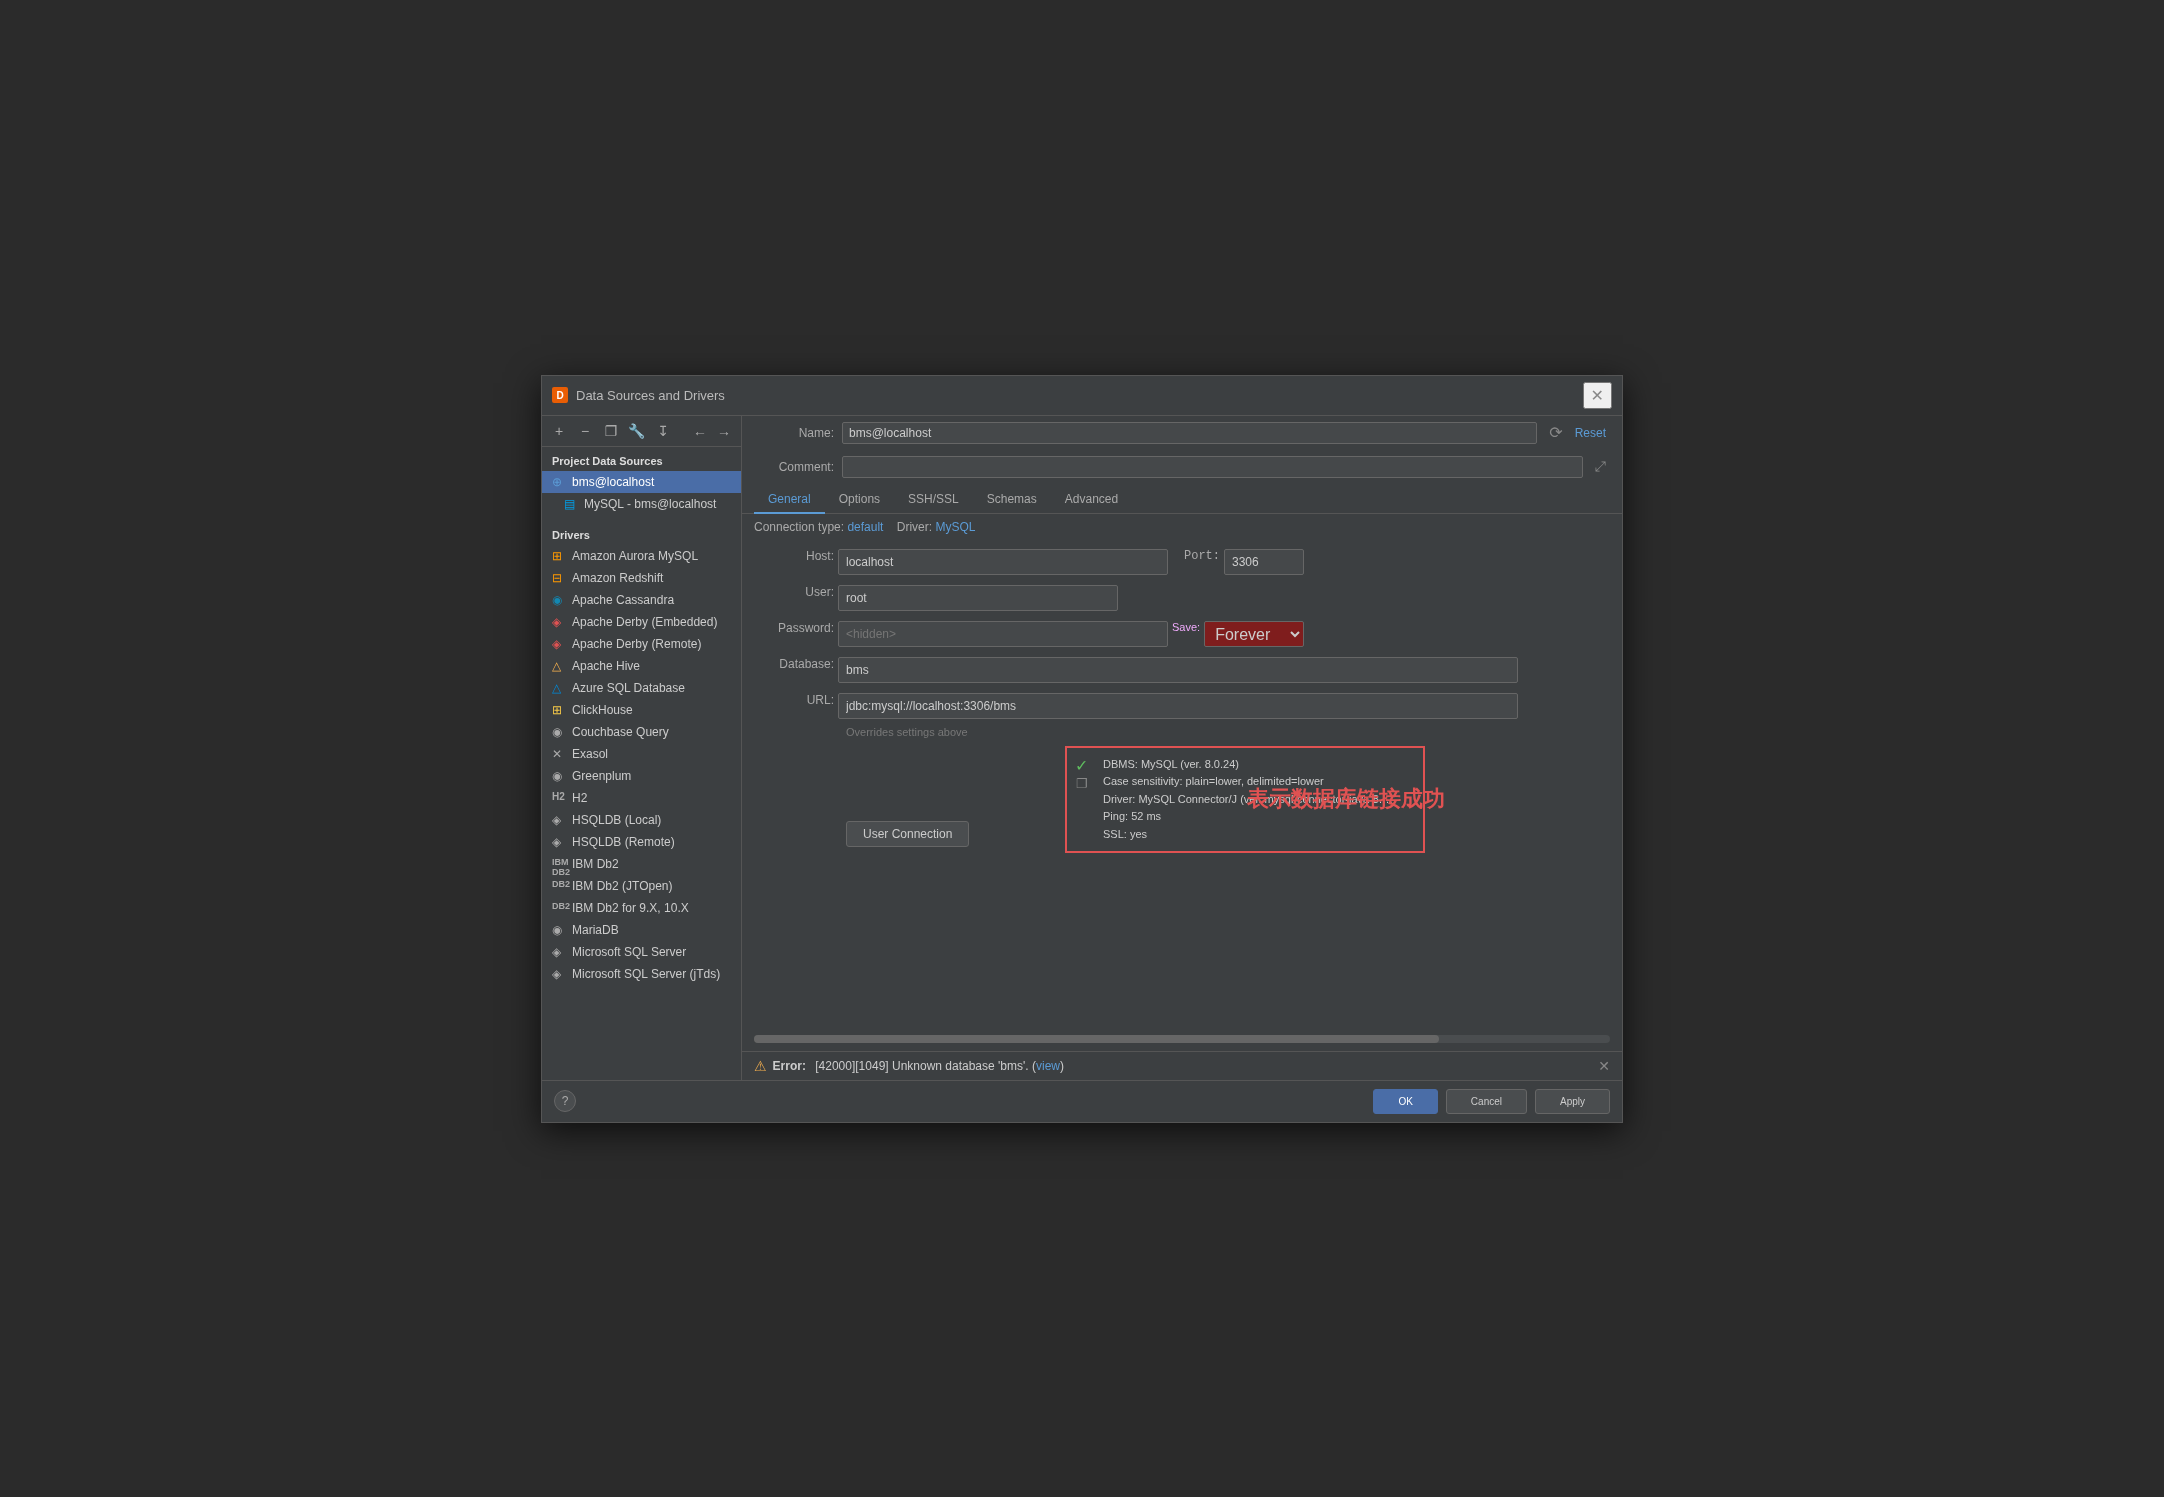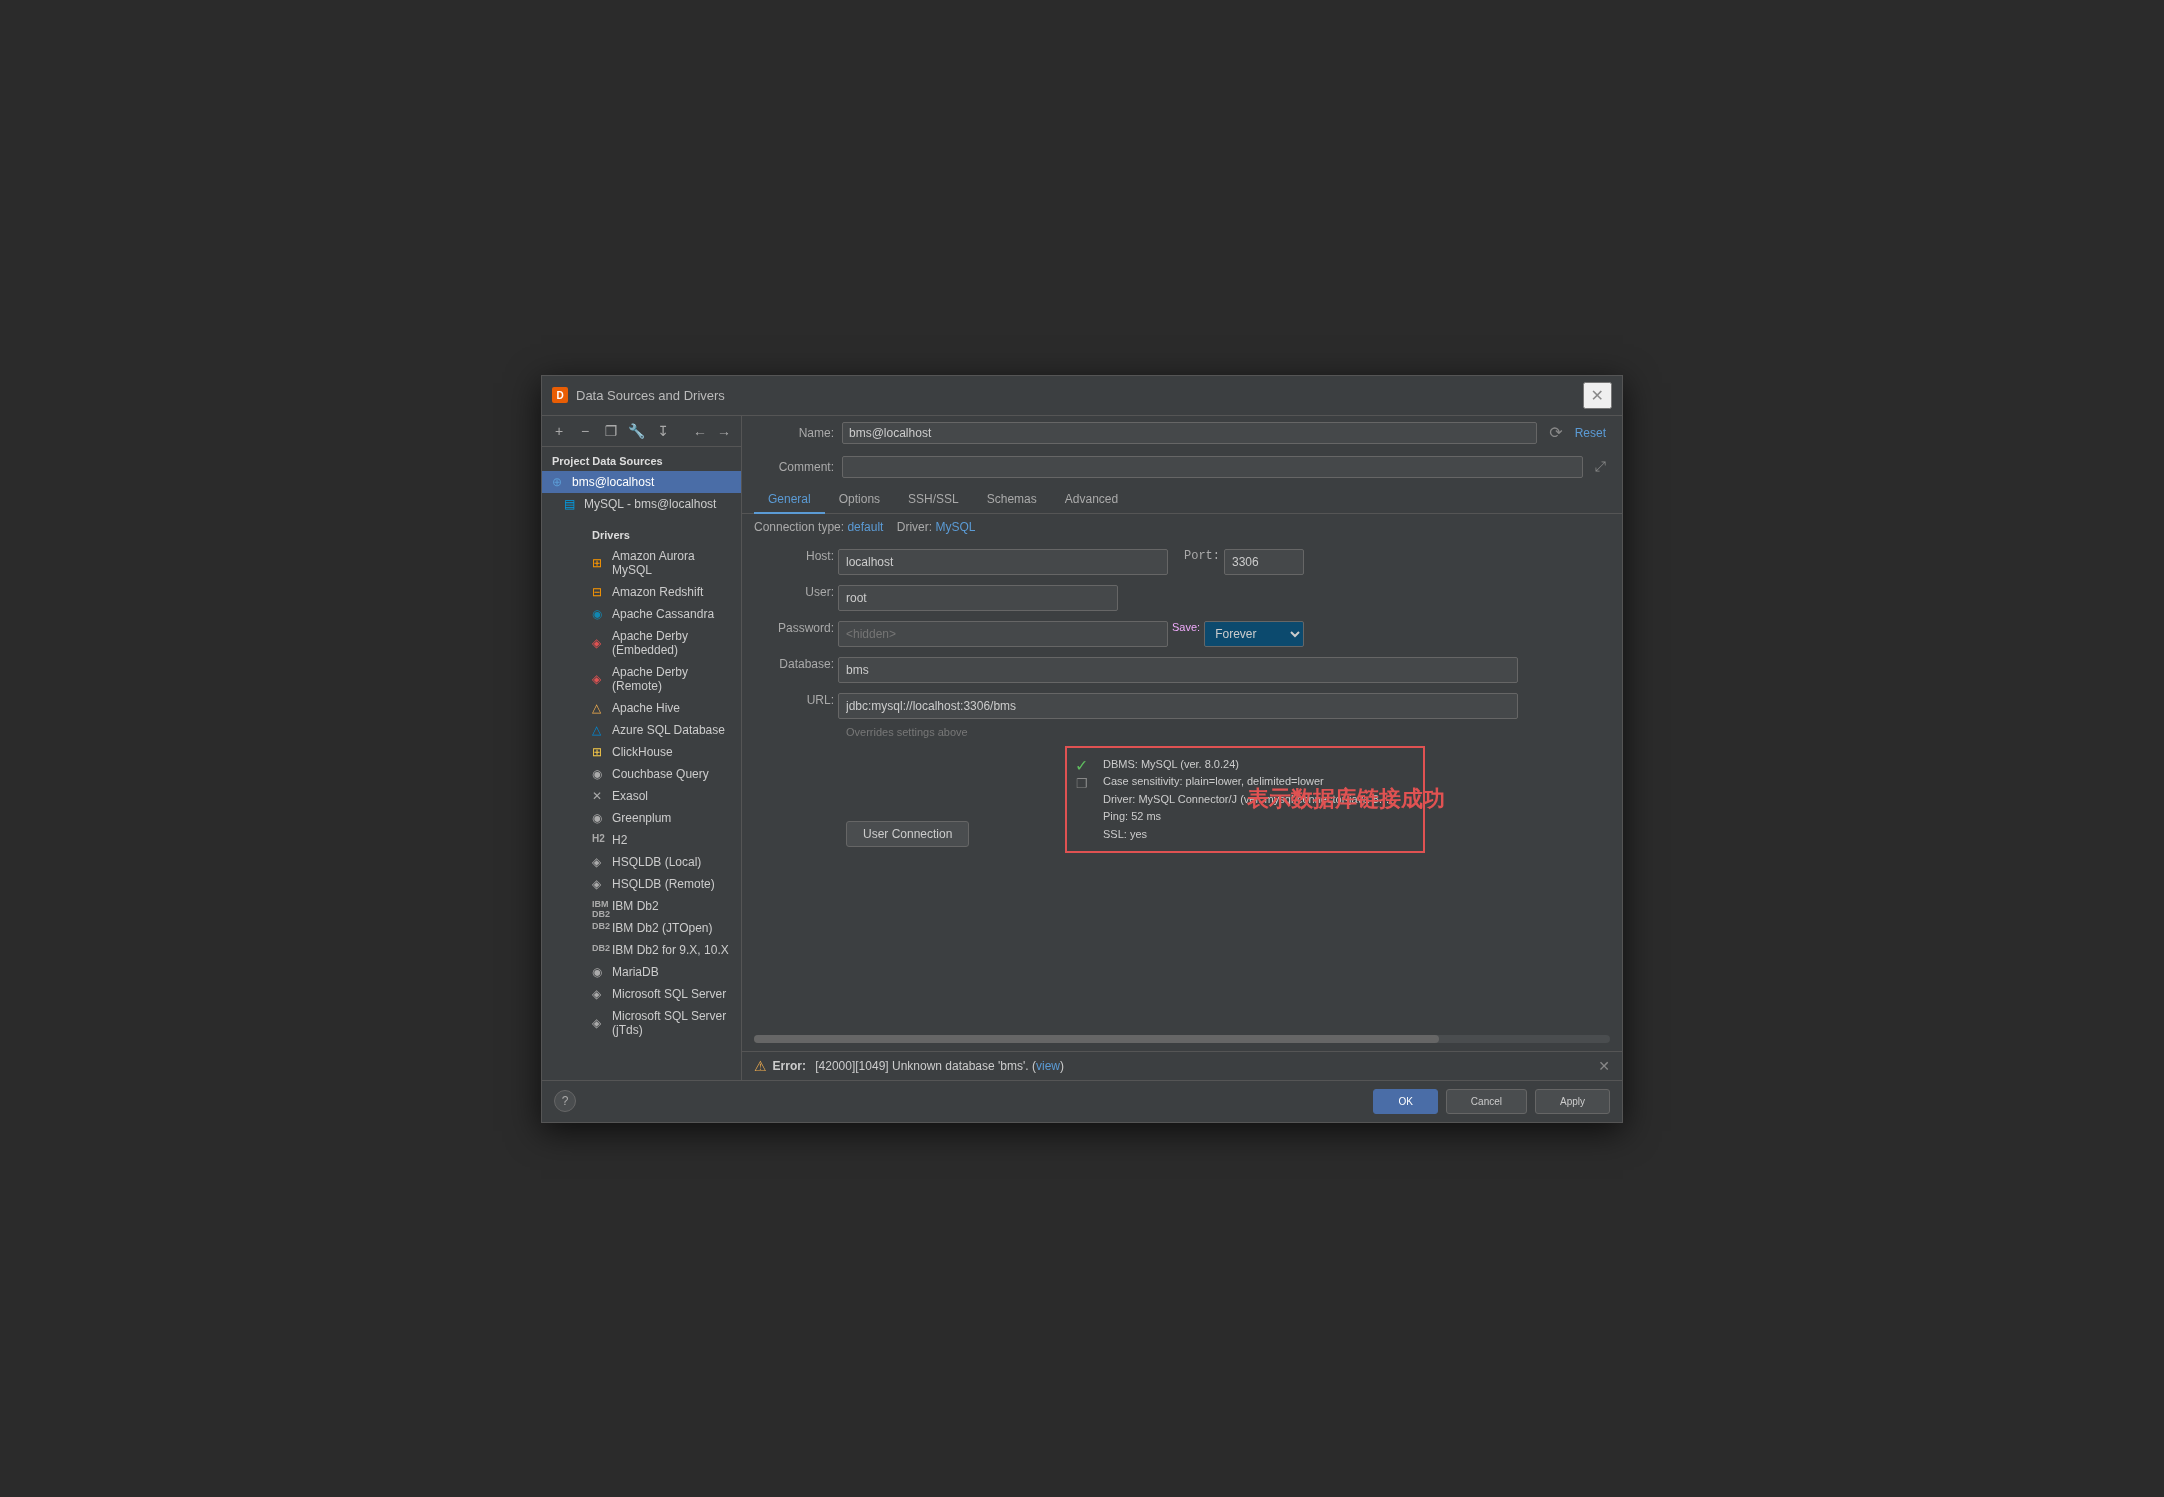--- a/index.html
+++ b/index.html
@@ -102,21 +102,20 @@
       color: #ccc;
       font-size: 12px;
     }
     .tree-item.selected { background: #4a6da7; color: #fff; }
     .tree-item .item-icon {
       width: 14px; height: 14px;
       flex-shrink: 0;
     }
     .drivers-section {
       padding-top: 6px;
-      padding-left: 40px;
     }
     .drivers-header {
       padding: 8px 10px 4px 10px;
       font-size: 11px;
       font-weight: bold;
       color: #ddd;
     }
     
     .right-panel {
       flex: 1;
@@ -222,25 +221,25 @@
       border-radius: 2px;
       height: 26px;
     }
     .host-input { width: 330px; }
     .port-input { width: 80px; }
     .user-input { width: 280px; }
     .password-input { width: 330px; }
     .database-input { width: 100%; max-width: 680px; }
     .url-input { width: 100%; max-width: 680px; }
     .save-select {
-      background: #0c4a6e;
+      background: #7f1d1d;
       border: 1px solid #666;
       color: #ccc;
       padding: 3px 6px;
-      font-size: 12px;
+      font-size: 16px;
       border-radius: 2px;
       height: 26px;
       width: 100px;
     }
     .port-label { color: #aaa; font-size: 12px; margin-left: 12px; font-family: Liberation Mono, monospace; }
     .save-label { color: #f0abfc; font-size: 11px; }
     .overrides-text {
       font-size: 11px;
       color: #777;
       margin-left: 92px;

